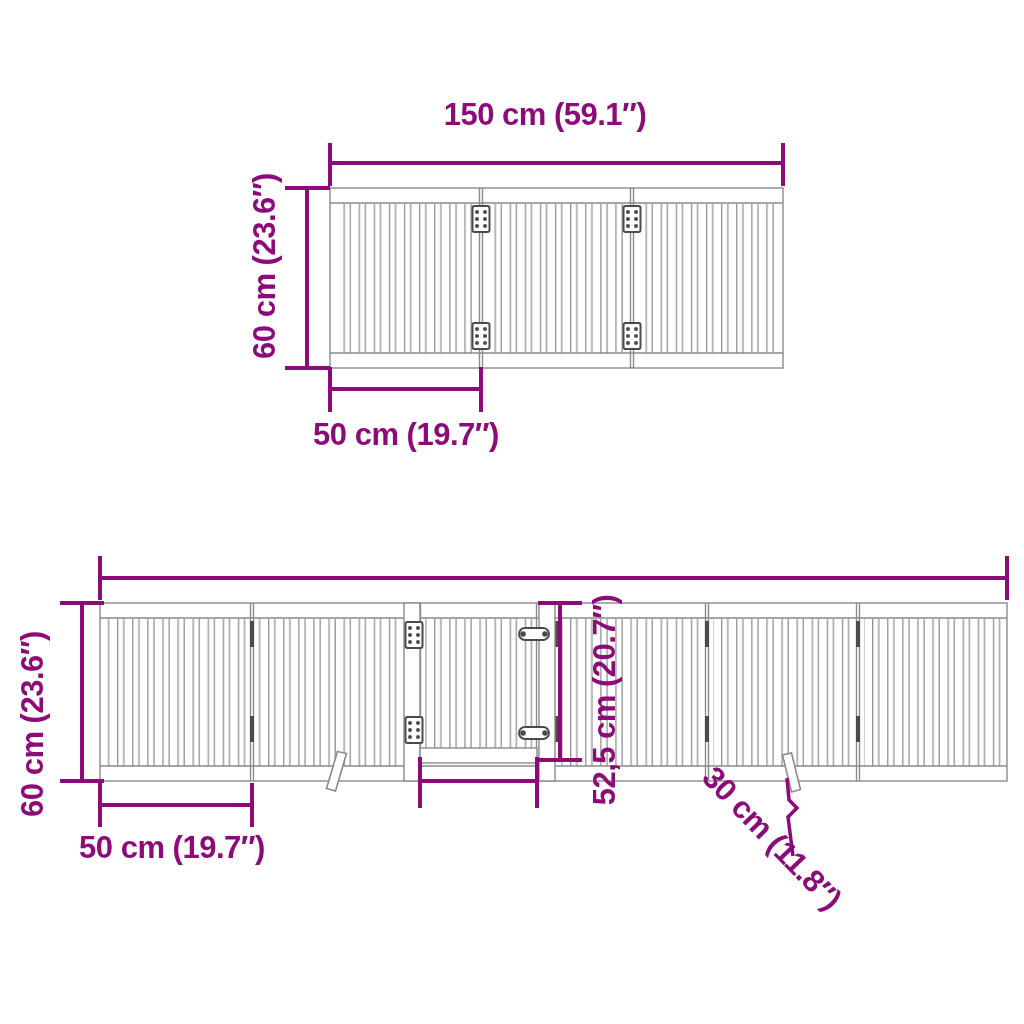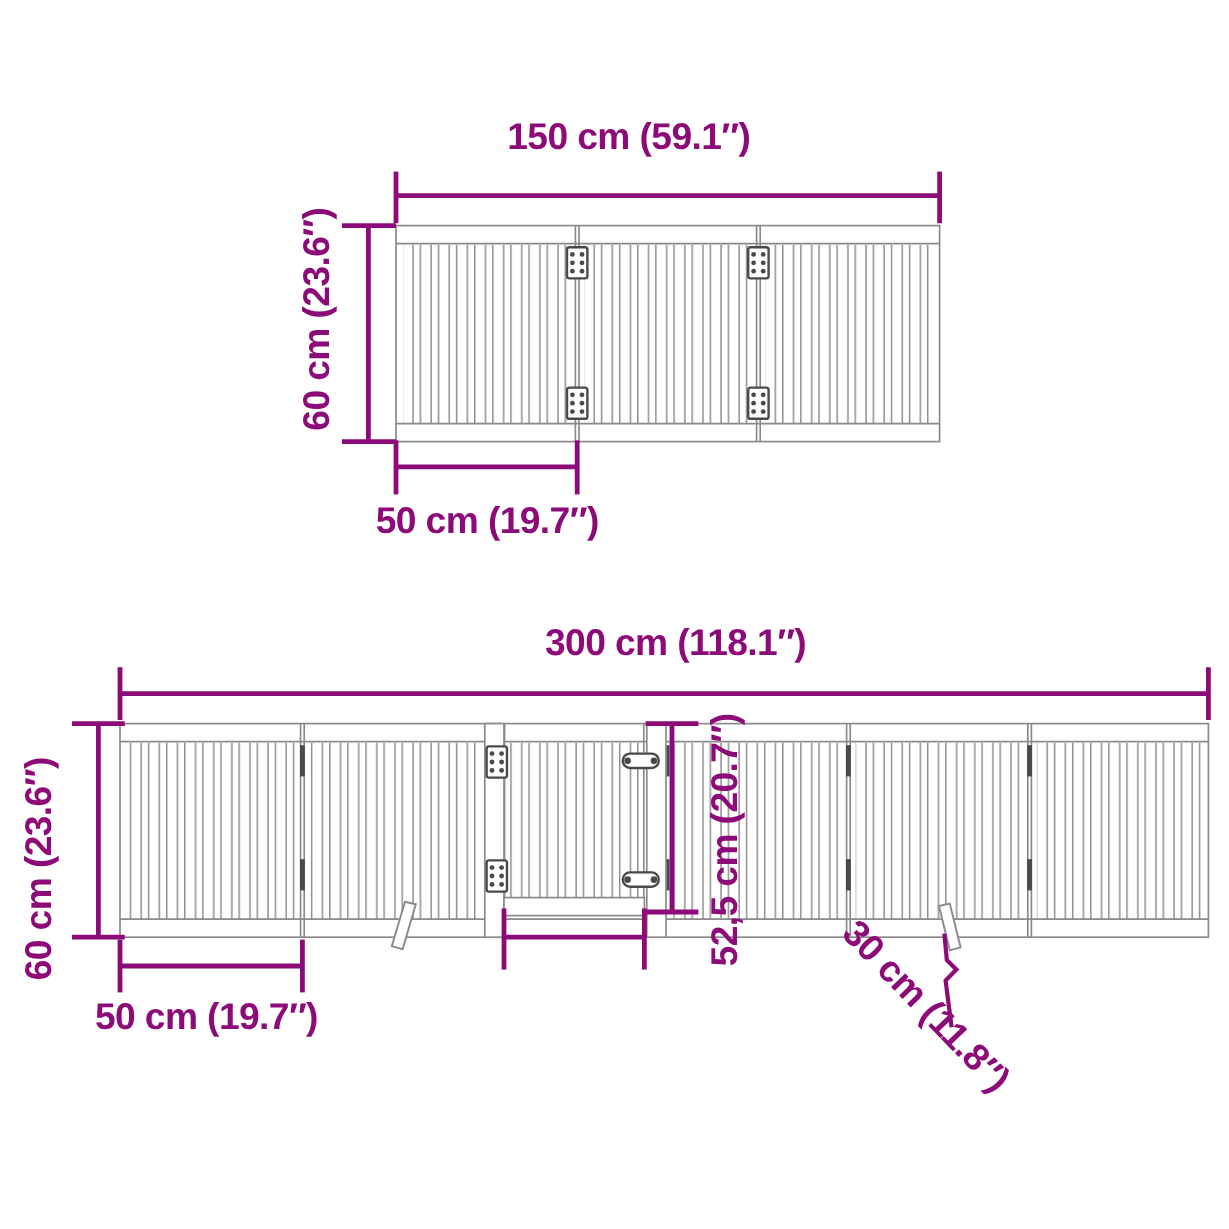--- a/index.html
+++ b/index.html
@@ -224,23 +224,22 @@
       </g>
       <g>
         <line x1="560" y1="603" x2="560" y2="760" class="dim"></line>
         <line x1="538" y1="603" x2="582" y2="603" class="dim"></line>
         <line x1="538" y1="760" x2="582" y2="760" class="dim"></line>
       </g>
       <polyline points="787,778 789,800 797,808 788,817 793,856" class="dim" stroke-width="3.5"></polyline>
     </g>
   </svg>
 
-  <div class="dim-label" style="left:524px;top:114px;">150 cm (59.1″)</div>
+  <div class="dim-label" style="left:545px;top:114px;">150 cm (59.1″)</div>
   <div class="dim-label rot-ccw" style="left:264px;top:266px;">60 cm (23.6″)</div>
   <div class="dim-label" style="left:406px;top:434px;">50 cm (19.7″)</div>
 
-  <div class="dim-label" style="left:563px;top:535px;">300 cm (118.1″)</div>
   <div class="dim-label rot-ccw" style="left:32px;top:724px;">60 cm (23.6″)</div>
   <div class="dim-label" style="left:172px;top:847px;">50 cm (19.7″)</div>
   <div class="dim-label rot-ccw" style="left:604px;top:700px;">52,5 cm (20.7″)</div>
   <div class="dim-label rot-diag" style="left:772px;top:838px;">30 cm (11.8″)</div>
 
 </div>
 
 </body></html>

